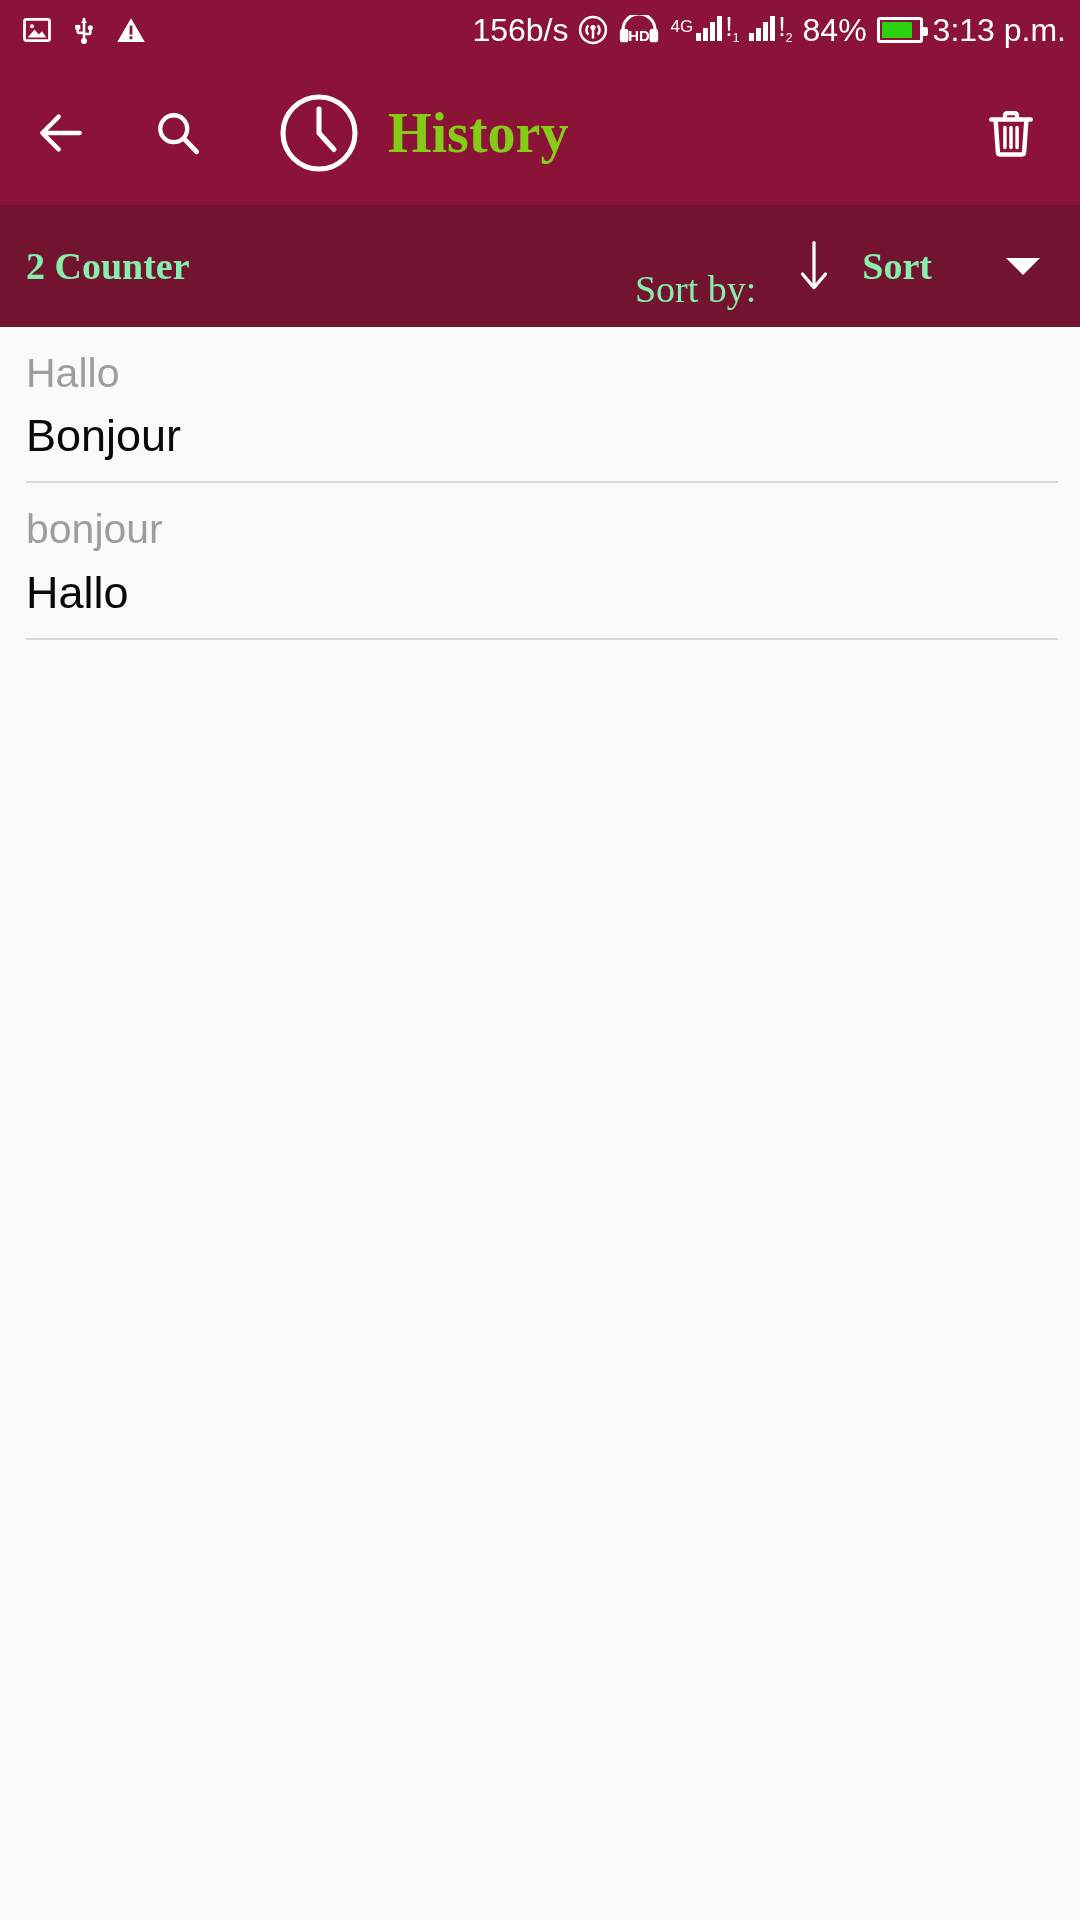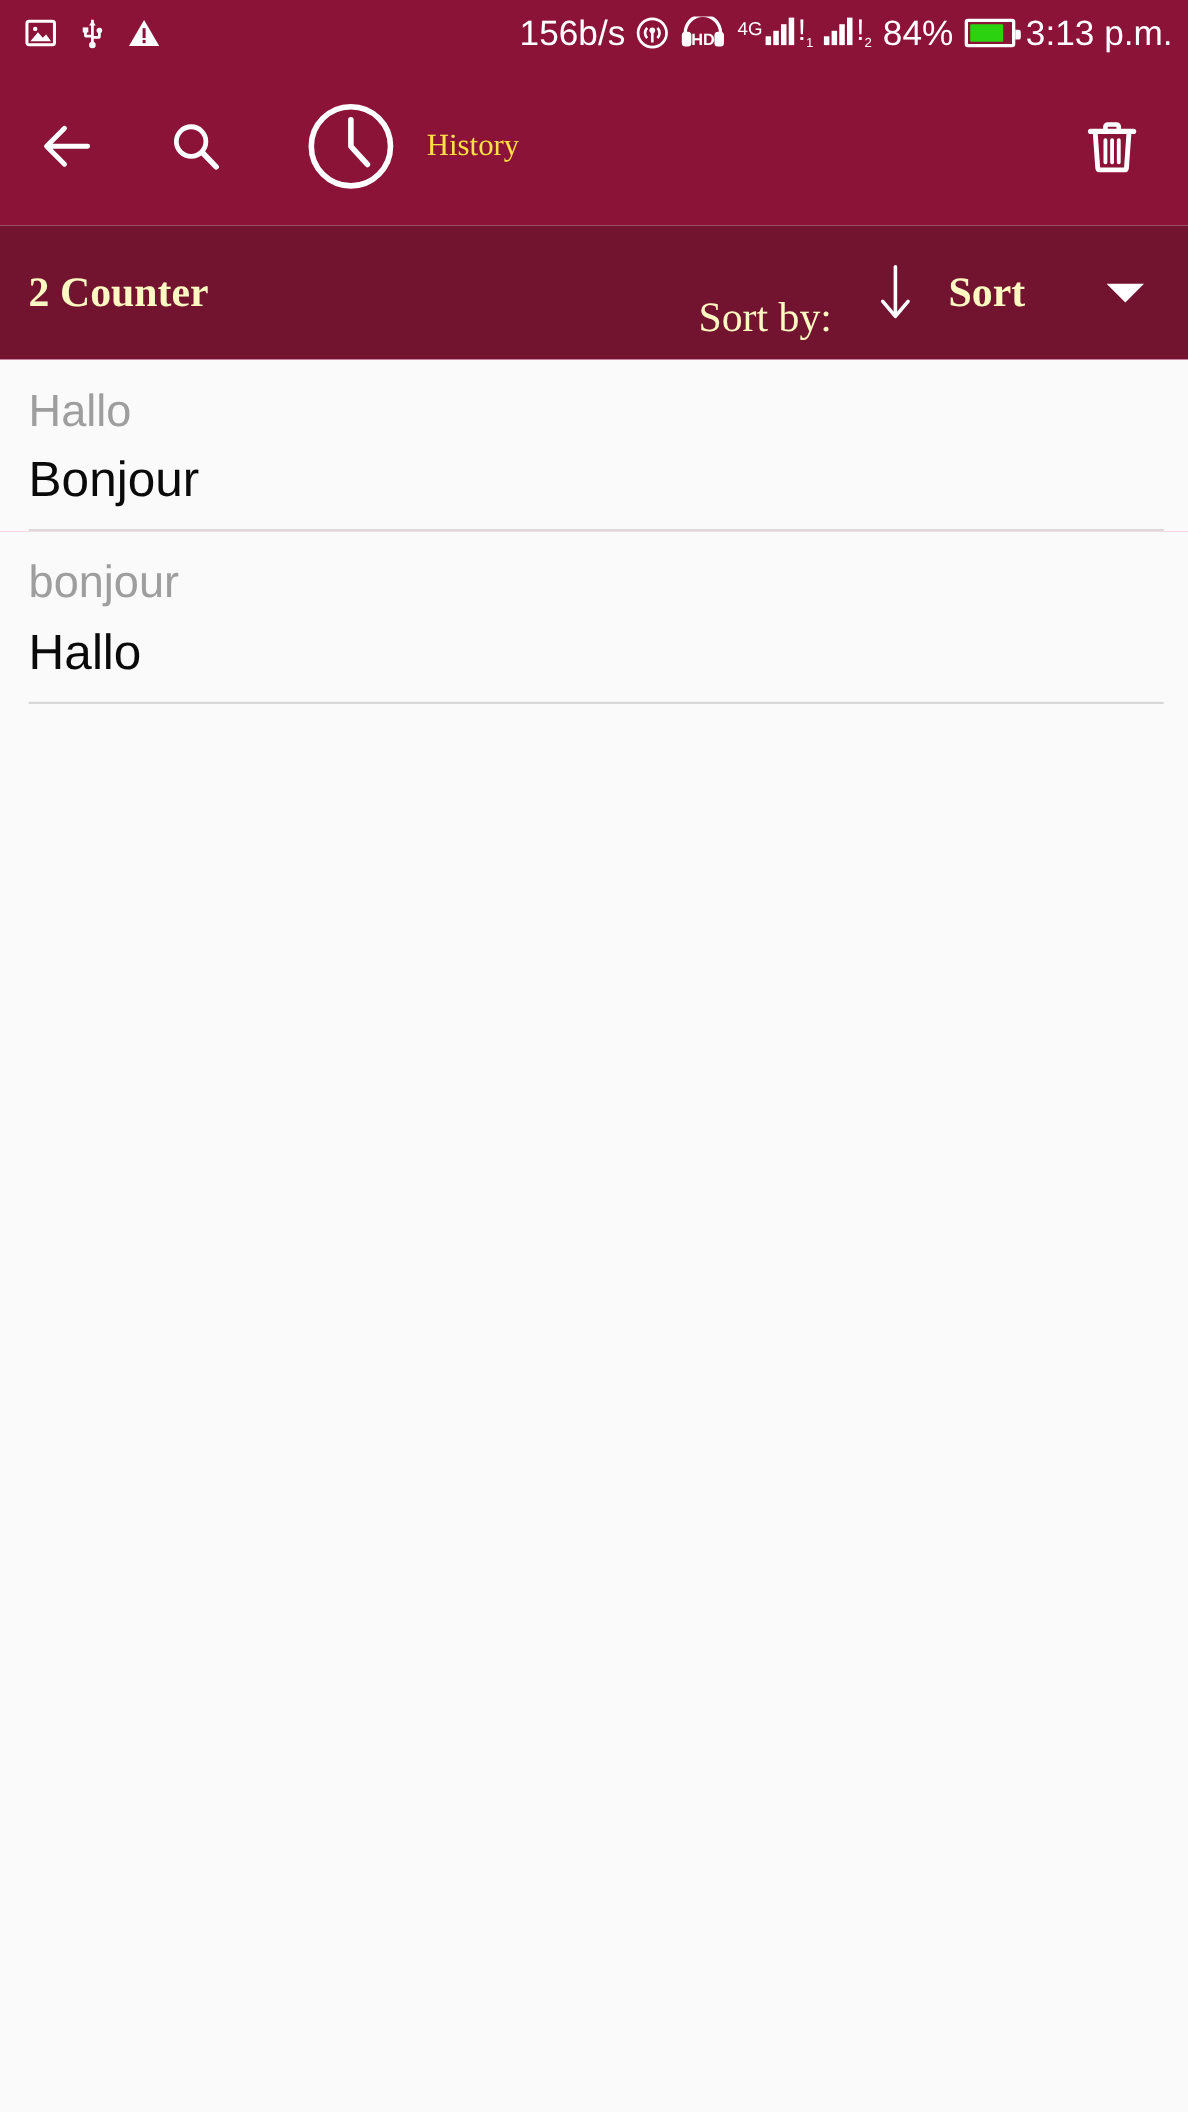--- a/index.html
+++ b/index.html
@@ -135,37 +135,37 @@
     flex: none;
   }
   .title-wrap {
     display: flex;
     align-items: center;
     gap: 24px;
     margin-left: 58px;
   }
   .app-title {
     font-family: "Liberation Serif", serif;
-    font-size: 28px;
-    font-weight: normal;
-    color: #fde047;
+    font-size: 56px;
+    font-weight: bold;
+    color: #84cc16;
     line-height: 1;
     white-space: nowrap;
   }
   .spacer { flex: 1 1 auto; }
 
   
   .sort-bar {
     height: 122px;
     background: #72132F;
     display: flex;
     align-items: center;
     padding: 0 40px 0 26px;
     box-sizing: border-box;
-    color: #fef9c3;
+    color: #86efac;
   }
   .counter-label {
     font-family: "Liberation Serif", serif;
     font-size: 38px;
     font-weight: bold;
     line-height: 1;
     white-space: nowrap;
   }
   .sort-controls {
     margin-left: auto;

